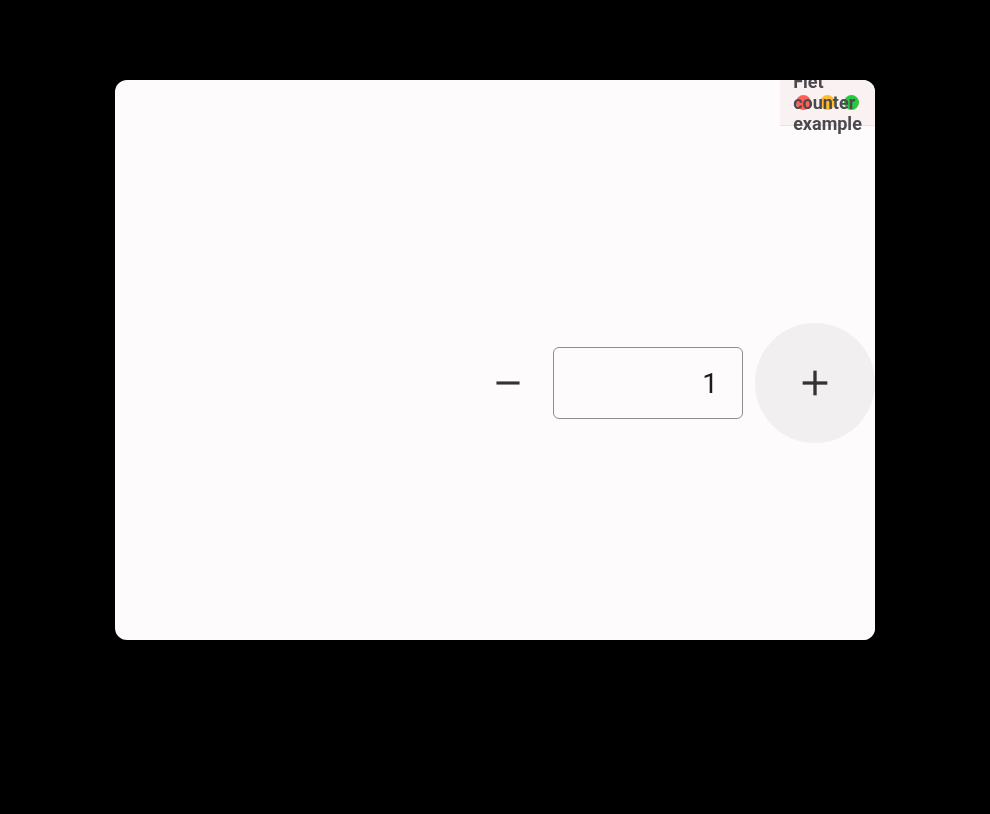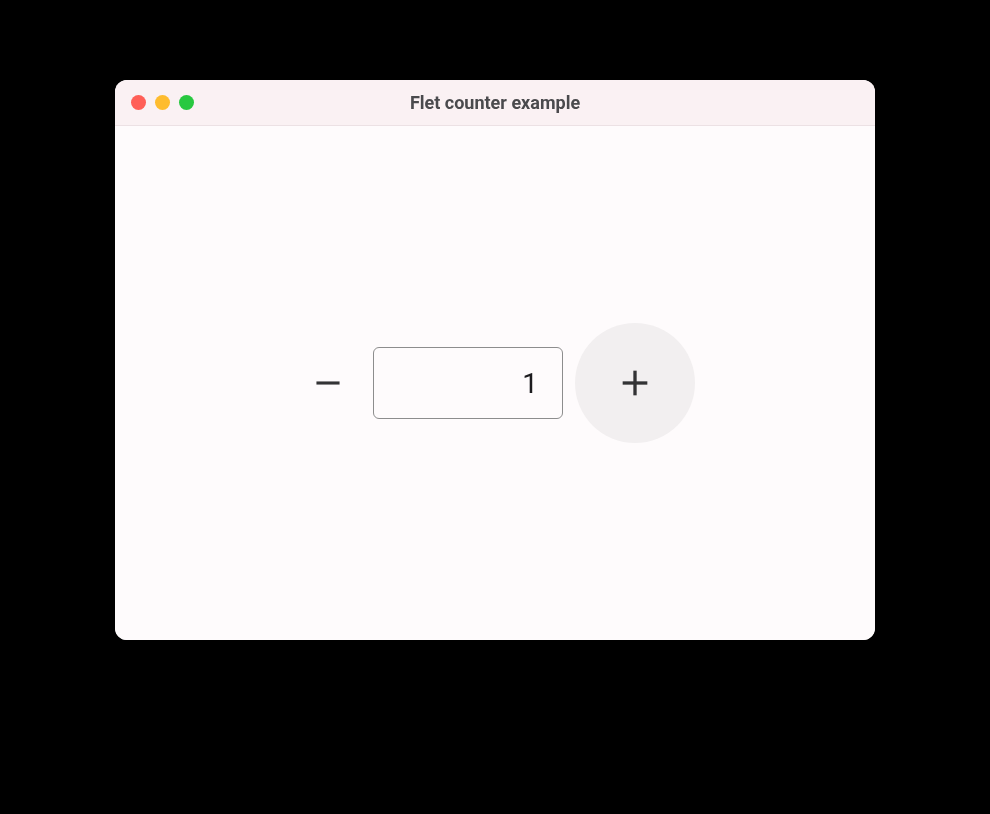--- a/index.html
+++ b/index.html
@@ -21,20 +21,21 @@
     
     .window {
       width: 760px;
       height: 560px;
       background: #fefbfc;
       border-radius: 12px;
       box-shadow: 0 20px 60px rgba(0, 0, 0, 0.5);
       display: flex;
       flex-direction: column;
       overflow: hidden;
+      align-items: flex-end;
     }
     
     .titlebar {
       height: 46px;
       background: #faf1f3;
       border-bottom: 1px solid #ece1e4;
       display: flex;
       align-items: center;
       position: relative;
       padding: 0 16px;

